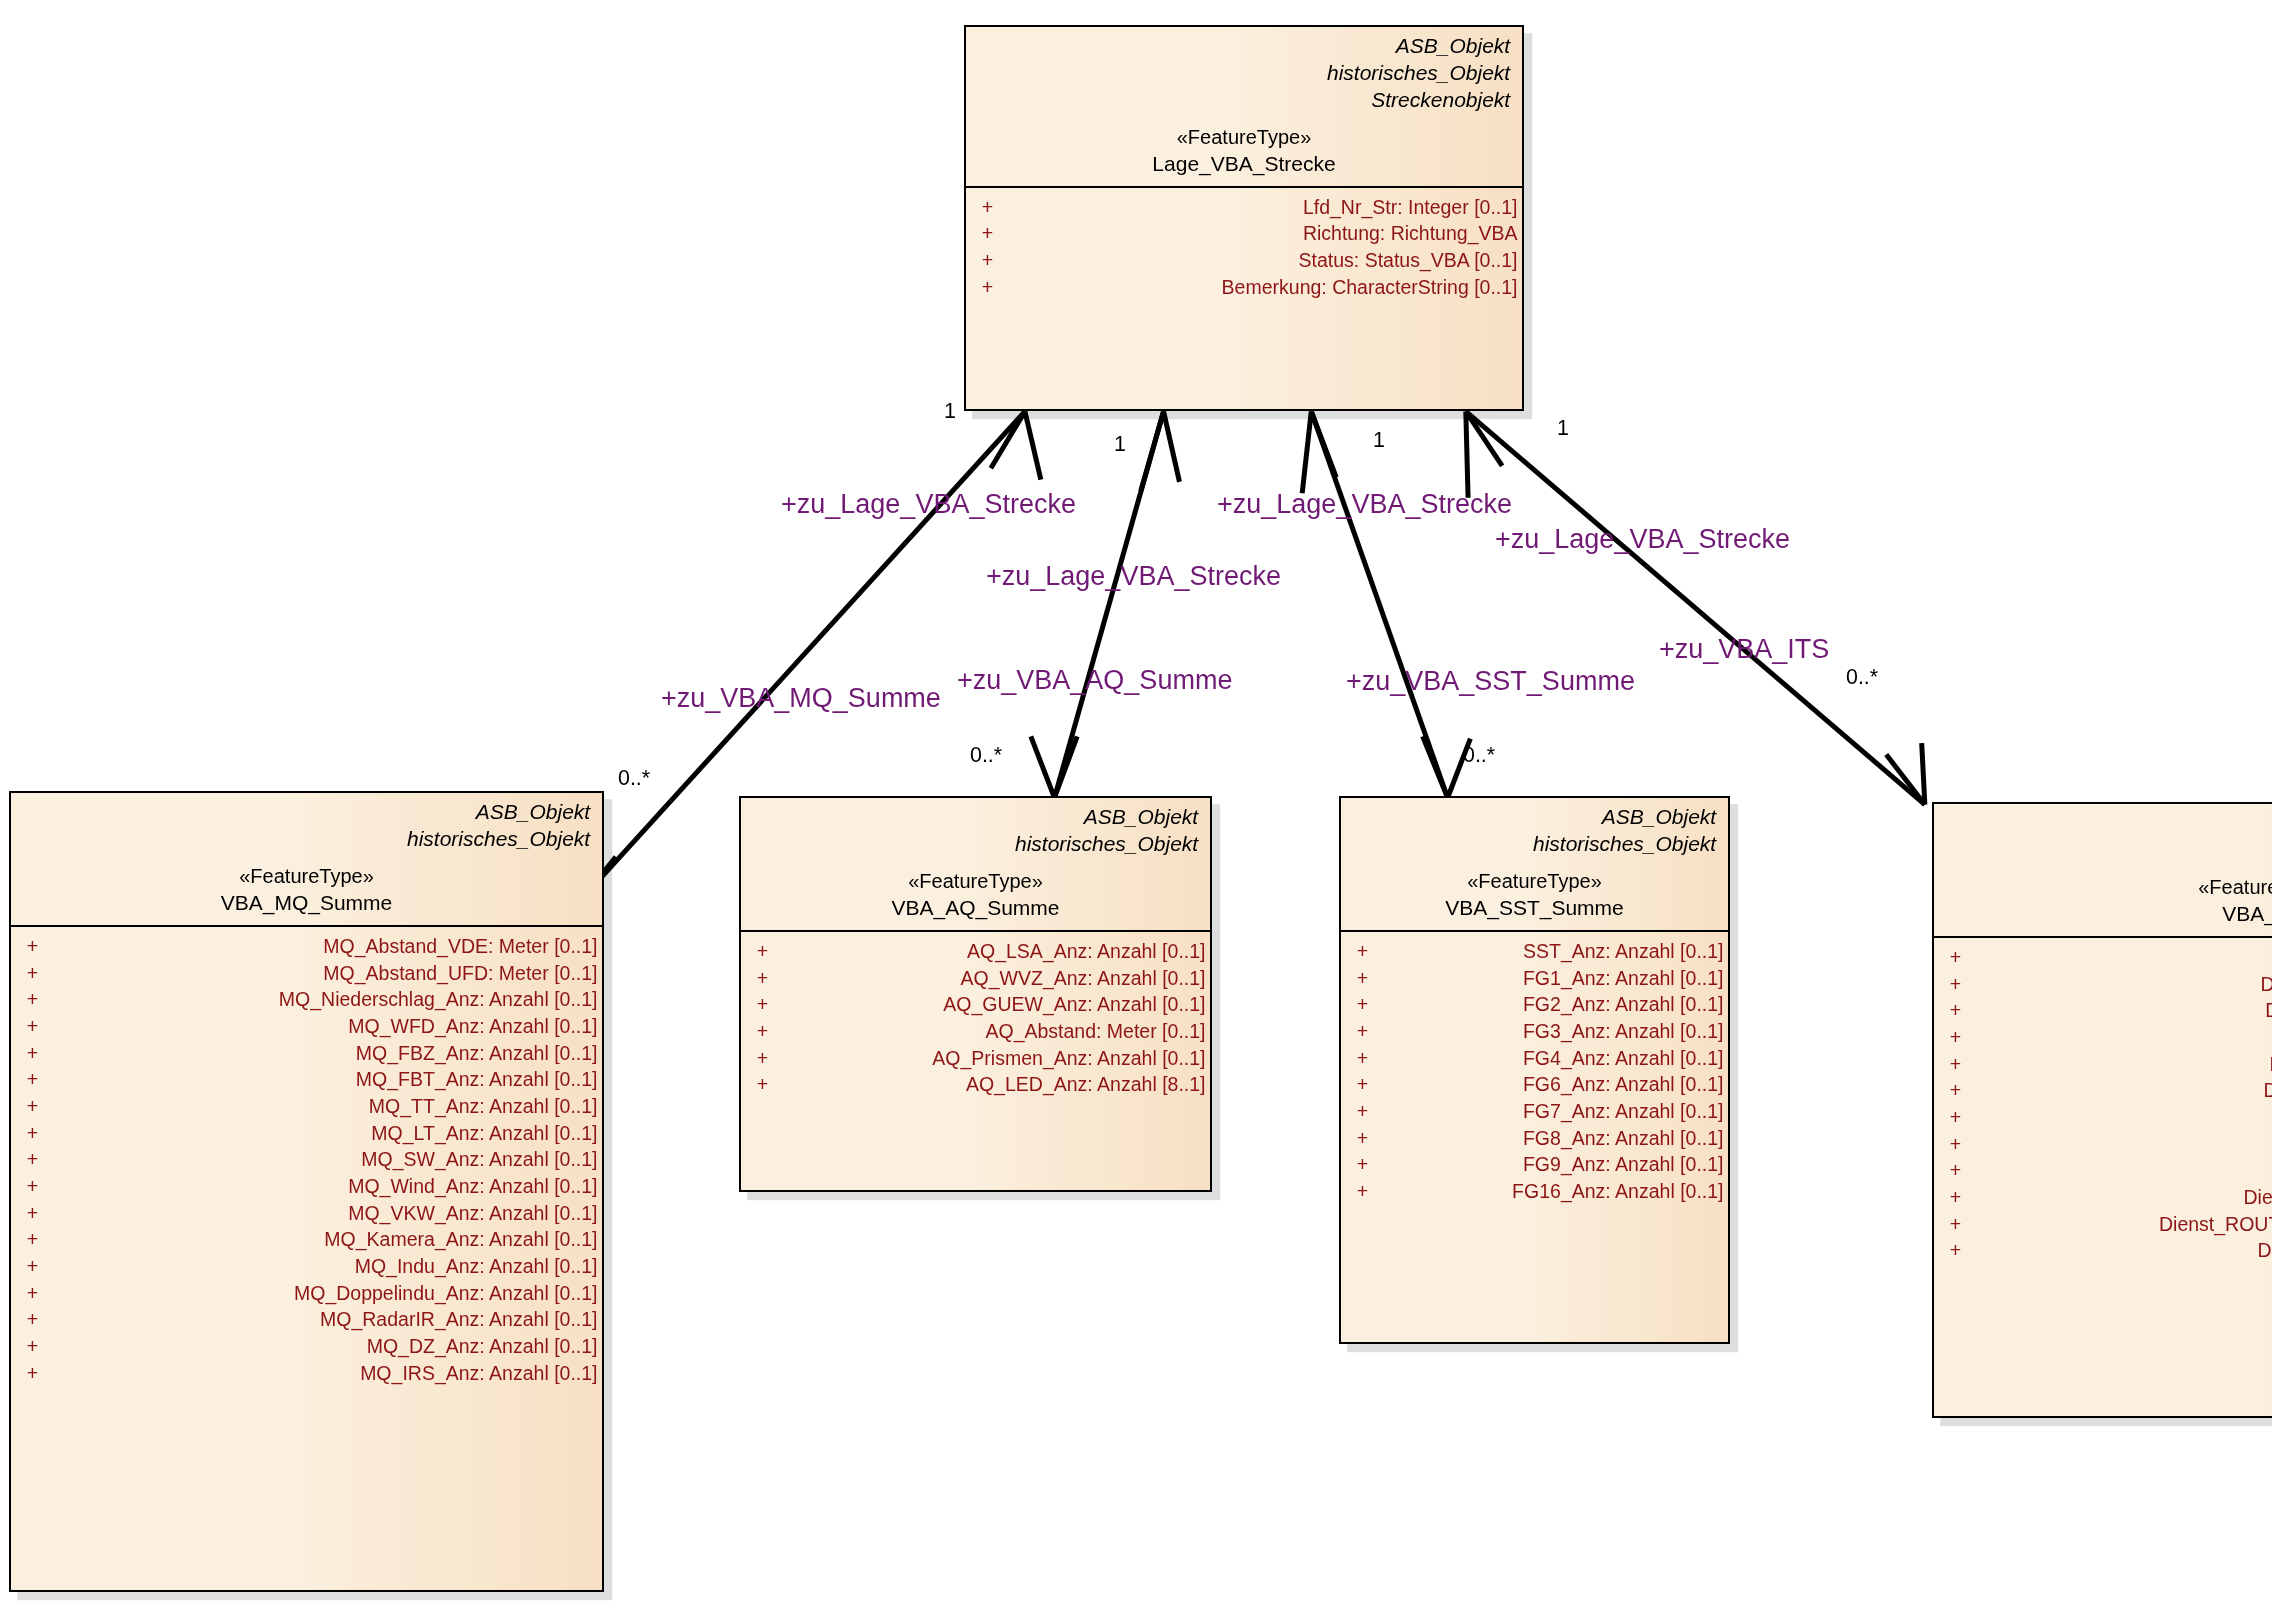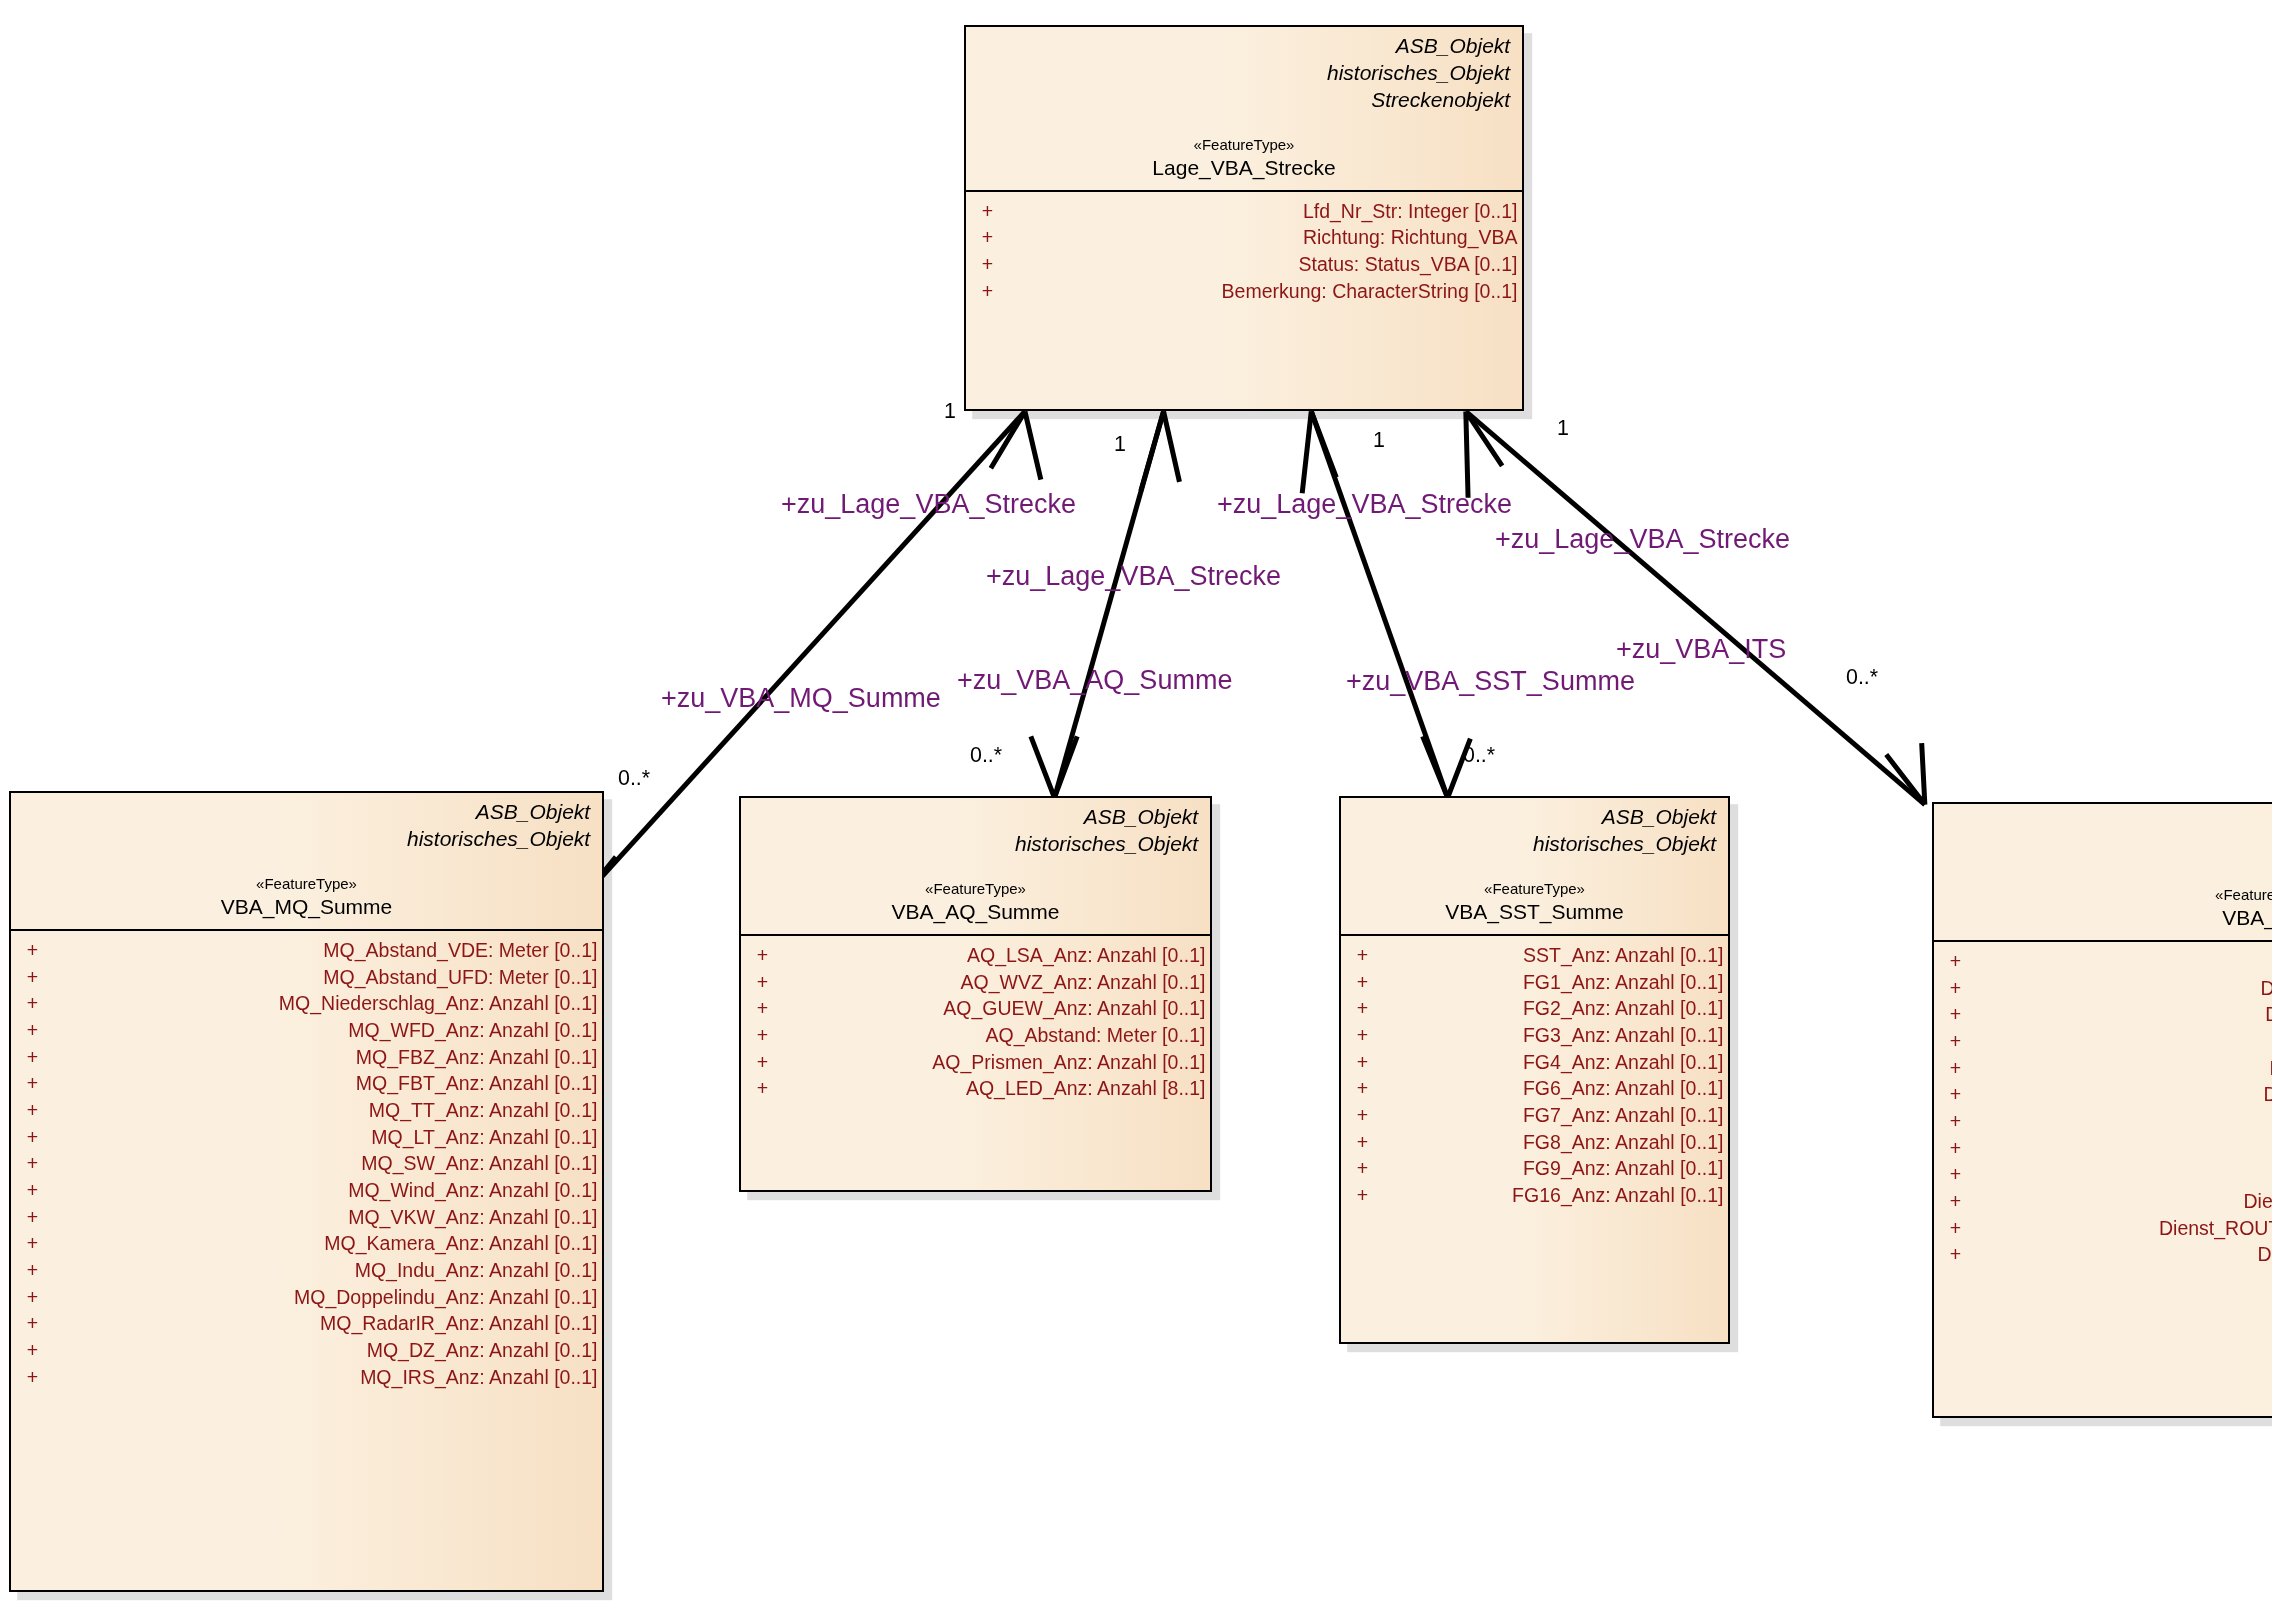--- a/index.html
+++ b/index.html
@@ -27,22 +27,22 @@
   }
   .stereo-list{
     text-align:right;
     font-style:italic;
     font-size:21px;
     line-height:1.28;
     color:#000;
   }
   .ft-line{
     text-align:center;
-    font-size:15px;
-    margin-top:22px;
+    font-size:20px;
+    margin-top:12px;
     color:#000;
   }
   .cls-name{
     text-align:center;
     font-size:21px;
     font-weight:normal;
     margin-top:2.7px;
     color:#000;
   }
   .uml-sep{
@@ -395,17 +395,17 @@
   <div class="edge-label" style="left:957px;top:667px;">+zu_VBA_AQ_Summe</div>
   <div class="mult-label" style="left:970px;top:745px;">0..*</div>
 
   <div class="edge-label" style="left:1217px;top:491px;">+zu_Lage_VBA_Strecke</div>
   <div class="mult-label" style="left:1373px;top:430px;">1</div>
   <div class="edge-label" style="left:1346px;top:668px;">+zu_VBA_SST_Summe</div>
   <div class="mult-label" style="left:1463px;top:745px;">0..*</div>
 
   <div class="edge-label" style="left:1495px;top:526px;">+zu_Lage_VBA_Strecke</div>
   <div class="mult-label" style="left:1557px;top:418px;">1</div>
-  <div class="edge-label" style="left:1616px;top:636px;">+zu_VBA_ITS</div>
+  <div class="edge-label" style="left:1659px;top:636px;">+zu_VBA_ITS</div>
   <div class="mult-label" style="left:1846px;top:667px;">0..*</div>
 
 </div>
 
 
 </body></html>

